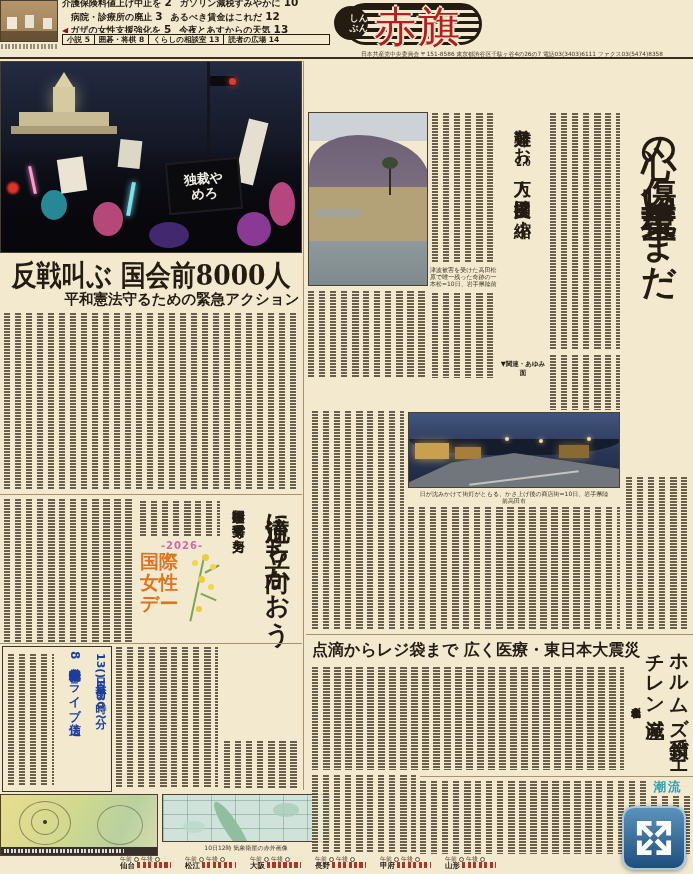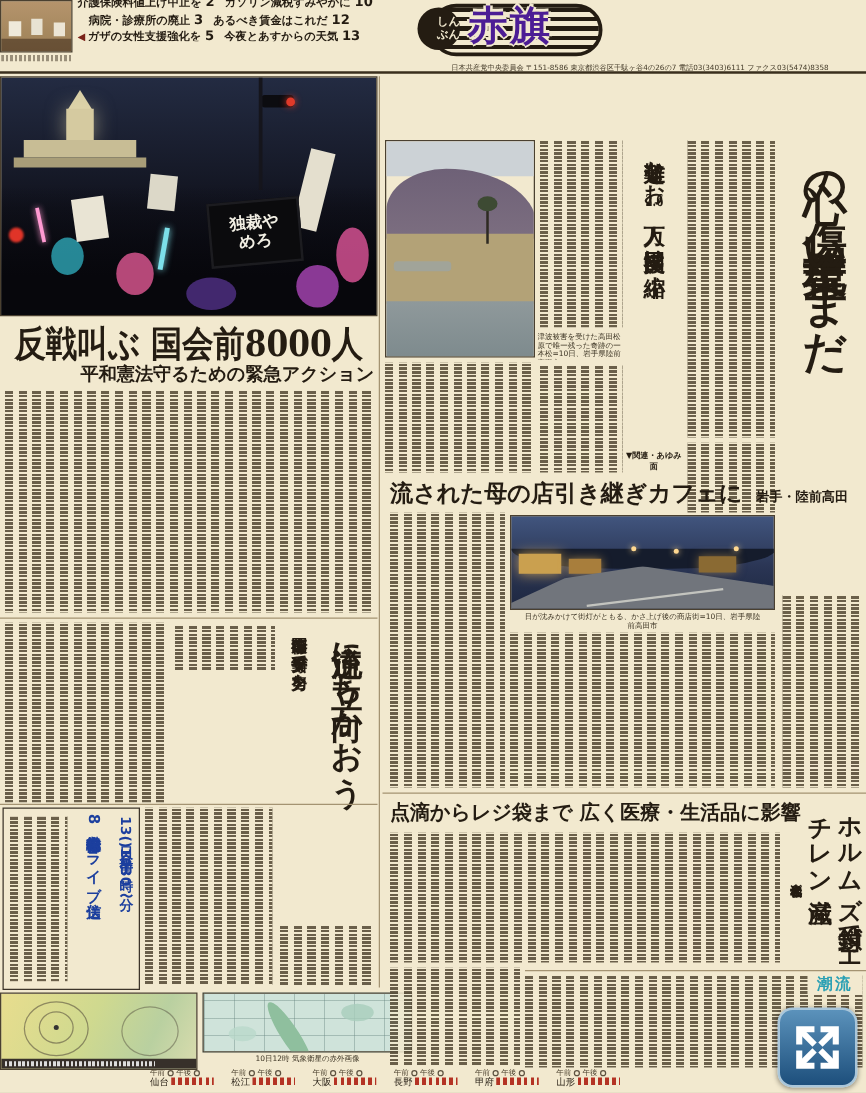--- a/index.html
+++ b/index.html
@@ -24,21 +24,21 @@
   .idx-row{display:flex;align-items:baseline;font-size:9px;font-weight:700;line-height:10.5px;white-space:nowrap}
   .idx-row .pg{font-size:10.5px;margin:0 8px 0 3px;font-weight:700}
   .strip{display:flex;align-items:center;border:1px solid var(--ink);font-size:7.5px;font-weight:700}
   .strip span{padding:0 4px;border-right:1px solid var(--ink);white-space:nowrap;line-height:9px}
   .strip span:last-child{border-right:none}
   .cap{font-size:6.5px;line-height:7.5px;color:#3a3222}
   .rule{background:var(--rule)}
   .photo{border:1px solid #4a4030;overflow:hidden}
   .blob{position:absolute;border-radius:50%}
   .citem{display:flex;flex-direction:column;font-size:6px;line-height:7px;color:#473d2a;white-space:nowrap}
-  .citem .nm{font-size:7.5px;font-weight:400;color:var(--ink);margin-right:2px}
+  .citem .nm{font-size:7.5px;font-weight:700;color:var(--ink);margin-right:2px}
   .wdot{display:inline-block;width:5px;height:5px;border:1px solid #5d5240;border-radius:50%;margin:0 2px;vertical-align:middle}
 </style>
 </head>
 <body>
 
 <div class="page">
 
   <div class="abs photo" style="left:0;top:0;width:58px;height:42px;background:linear-gradient(#b5946c,#9d8157)">
     <span class="abs" style="left:6px;top:16px;width:10px;height:12px;background:#efe9da"></span>
     <span class="abs" style="left:24px;top:14px;width:9px;height:13px;background:#e8e2d2"></span>
@@ -61,28 +61,34 @@
         <span class="pg">12</span>
     </div>
     <div class="idx-row" style="margin-top:2px">
       <span style="color:#7a2218;font-size:8px">◀</span>
       <span style="margin-left:2px">ガザの女性支援強化を</span>
         <span class="pg">5</span>
       <span>今夜とあすからの天気</span>
         <span class="pg">13</span>
     </div>
   </div>
+  <div class="abs strip" style="left:62px;top:34px;width:268px;height:11px">
+    <span><b>小説</b> <b>5</b></span>
+    <span><b>囲碁・将棋</b> <b>8</b></span>
+    <span><b>くらしの相談室</b> <b>13</b></span>
+    <span><b>読者の広場</b> <b>14</b></span>
+  </div>
 
   <div class="abs" style="left:334px;top:1px;width:148px;height:46px">
     <div class="abs" style="left:10px;top:2px;width:138px;height:42px;border:3px solid #241c12;border-radius:22px;background:repeating-linear-gradient(180deg,#241c12 0 3.5px,var(--paper) 3.5px 7.5px)"></div>
     <div class="abs" style="left:0;top:5px;width:34px;height:34px;border-radius:50%;background:#241c12;color:var(--paper);font-size:9px;font-weight:700;line-height:10px;display:flex;flex-direction:column;align-items:flex-end;justify-content:center">
       <span>しん</span>
       <span>ぶん</span>
     </div>
-    <div class="abs serif" style="left:40px;top:-2px;font-size:32px;font-weight:700;color:#4c1d95;letter-spacing:2px;text-shadow:2px 0 0 var(--paper),-2px 0 0 var(--paper),0 2px 0 var(--paper),0 -2px 0 var(--paper)">赤旗</div>
+    <div class="abs serif" style="left:40px;top:-2px;font-size:42px;font-weight:400;color:#b91c1c;letter-spacing:2px;text-shadow:2px 0 0 var(--paper),-2px 0 0 var(--paper),0 2px 0 var(--paper),0 -2px 0 var(--paper)">赤旗</div>
   </div>
 
   <div class="abs" style="left:334px;top:50px;width:356px;font-size:5.8px;text-align:center;color:#433a28;white-space:nowrap;overflow:hidden">日本共産党中央委員会 〒151-8586 東京都渋谷区千駄ヶ谷4の26の7 電話03(3403)6111 ファクス03(5474)8358</div>
 
   <div class="abs" style="left:0;top:57px;width:693px;height:2px;background:#3a2f1e"></div>
 
   <div class="abs photo" style="left:0;top:61px;width:302px;height:192px;background:linear-gradient(#232b42,#11131e 55%,#0a0a12)">
     <div class="abs" style="left:18px;top:10px;width:90px;height:62px">
       <i class="abs" style="left:35px;top:0;width:0;height:0;border-left:10px solid transparent;border-right:10px solid transparent;border-bottom:16px solid #d9cfa6"></i>
       <i class="abs" style="left:34px;top:15px;width:22px;height:26px;background:#d5caa0;box-shadow:0 0 16px rgba(240,228,180,.5)"></i>
@@ -113,20 +119,37 @@
   <div class="abs serif hl" style="left:0;top:290px;width:364px;text-align:center;font-size:14.5px;font-weight:700">平和憲法守るための緊急アクション</div>
   <div class="abs vt" style="left:4px;top:312px;width:294px;height:178px"></div>
 
   <div class="abs rule" style="left:0;top:494px;width:302px;height:1px"></div>
 
   <div class="abs serif hl v" style="left:254px;top:498px;width:46px;height:238px;font-size:25px;line-height:46px;letter-spacing:-1px">逆流に立ち向かおう</div>
   <div class="abs serif hl v" style="left:226px;top:500px;width:24px;height:176px;font-size:13px;line-height:24px;font-weight:700">国連行事 男女平等で努力を</div>
   <div class="abs vt" style="left:4px;top:498px;width:132px;height:144px"></div>
   <div class="abs vt" style="left:140px;top:500px;width:80px;height:36px"></div>
 
+  <div class="abs" style="left:140px;top:540px;width:84px;height:98px">
+    <div style="text-align:center;color:#d06ab0;font-size:10px;font-weight:900;letter-spacing:1px">-2026-</div>
+    <div class="serif" style="color:#de7320;font-size:19px;font-weight:900;line-height:21px">
+      <div>国際</div>
+      <div>女性</div>
+      <div>デー</div>
+    </div>
+    <span class="abs" style="left:56px;top:18px;width:2px;height:64px;background:#7fa653;transform:rotate(12deg)"></span>
+    <span class="abs" style="left:64px;top:28px;width:16px;height:2px;background:#7fa653;transform:rotate(-28deg)"></span>
+    <span class="abs" style="left:60px;top:56px;width:17px;height:2px;background:#7fa653;transform:rotate(24deg)"></span>
+    <span class="blob" style="left:52px;top:20px;width:6px;height:6px;background:#ead84f"></span>
+    <span class="blob" style="left:62px;top:14px;width:7px;height:7px;background:#e6cf3e"></span>
+    <span class="blob" style="left:70px;top:24px;width:6px;height:6px;background:#ead84f"></span>
+    <span class="blob" style="left:58px;top:36px;width:7px;height:7px;background:#e6cf3e"></span>
+    <span class="blob" style="left:68px;top:44px;width:6px;height:6px;background:#ead84f"></span>
+    <span class="blob" style="left:56px;top:66px;width:6px;height:6px;background:#e6cf3e"></span>
+  </div>
 
   <div class="abs rule" style="left:0;top:643px;width:302px;height:1px"></div>
   <div class="abs vt" style="left:116px;top:646px;width:102px;height:142px"></div>
   <div class="abs vt" style="left:224px;top:740px;width:76px;height:48px"></div>
 
   <div class="abs" style="left:2px;top:646px;width:110px;height:146px;border:1.5px solid #3c342a;background:var(--paper)">
     <div class="v-mixed" style="position:absolute;right:4px;top:6px;height:134px;font-size:11px;font-weight:900;color:#1c3f9e">13日(金)午前10時30分〜</div>
     <div class="v-mixed" style="position:absolute;right:28px;top:4px;height:138px;font-size:12px;font-weight:900;color:#1c3f9e">8中総幹部会報告をライブ送信</div>
     <div class="vt" style="position:absolute;left:5px;top:6px;width:46px;height:132px"></div>
   </div>
@@ -197,44 +220,40 @@
 
   <div class="abs serif hl v" style="left:500px;top:116px;width:46px;height:240px;font-size:17px;line-height:46px;font-weight:900">
     <span>避難なお</span><span class="tcy" style="font-size:13px">2.6</span><span>万人 国支援は縮小</span>
   </div>
   <div class="abs" style="left:500px;top:360px;width:46px;font-size:6.5px;text-align:center;font-weight:700">▼関連・あゆみ面</div>
 
   <div class="abs vt" style="left:550px;top:112px;width:70px;height:238px"></div>
   <div class="abs serif hl v" style="left:622px;top:116px;width:70px;height:356px;font-size:35px;line-height:66px;letter-spacing:-3px">心の傷、生業苦境いまだ</div>
 
   <div class="abs vt" style="left:550px;top:354px;width:70px;height:56px"></div>
-  <div class="abs" style="left:312px;top:382px;width:306px;white-space:nowrap">
-    <span class="serif hl" style="font-size:18.5px">流された母の店引き継ぎカフェに</span>
-    <span class="serif hl" style="font-size:10.5px;margin-left:6px">岩手・陸前高田</span>
-  </div>
   <div class="abs vt" style="left:312px;top:410px;width:92px;height:220px"></div>
 
   <div class="abs photo" style="left:408px;top:412px;width:212px;height:76px;background:linear-gradient(#41557e,#2a3554 55%,#1d2740)">
     <span class="abs" style="left:0;top:26px;width:212px;height:16px;background:#151c2c;border-radius:0 0 40% 40%/0 0 100% 100%"></span>
     <span class="abs" style="left:6px;top:30px;width:34px;height:16px;background:#caa04f;box-shadow:0 0 10px rgba(230,180,90,.8)"></span>
     <span class="abs" style="left:46px;top:34px;width:26px;height:12px;background:#a87e3c;box-shadow:0 0 8px rgba(230,180,90,.6)"></span>
     <span class="abs" style="left:150px;top:32px;width:30px;height:13px;background:#8a6a33;box-shadow:0 0 8px rgba(220,170,80,.5)"></span>
     <div class="abs" style="left:-10px;bottom:0;width:240px;height:34px;background:#71757c;clip-path:polygon(0 100%,22% 28%,48% 0,100% 55%,100% 100%)"></div>
     <span class="abs" style="left:60px;bottom:8px;width:110px;height:2px;background:#d8d8d0;transform:rotate(-7deg);opacity:.8"></span>
     <span class="blob" style="left:96px;top:24px;width:4px;height:4px;background:#ffd890;box-shadow:0 0 5px #ffd890"></span>
     <span class="blob" style="left:130px;top:26px;width:4px;height:4px;background:#ffd890;box-shadow:0 0 5px #ffd890"></span>
     <span class="blob" style="left:178px;top:24px;width:4px;height:4px;background:#ffd890;box-shadow:0 0 5px #ffd890"></span>
   </div>
   <div class="abs cap" style="left:418px;top:490px;width:192px;text-align:center;font-size:6px;line-height:7px">日が沈みかけて街灯がともる、かさ上げ後の商店街=10日、岩手県陸前高田市</div>
   <div class="abs vt" style="left:408px;top:506px;width:212px;height:124px"></div>
   <div class="abs vt" style="left:626px;top:476px;width:66px;height:154px"></div>
 
   <div class="abs rule" style="left:306px;top:634px;width:387px;height:1px"></div>
 
-  <div class="abs serif hl" style="left:312px;top:640px;width:332px;font-size:16px;white-space:nowrap">点滴からレジ袋まで 広く医療・生活品に影響</div>
+  <div class="abs serif hl" style="left:312px;top:640px;width:332px;font-size:16px;white-space:nowrap">点滴からレジ袋まで 広く医療・東日本大震災</div>
   <div class="abs serif hl v" style="left:644px;top:640px;width:48px;height:140px;font-size:19px;line-height:24px">ホルムズ封鎖でエチレン減産</div>
   <div class="abs v" style="left:628px;top:700px;width:14px;height:86px;font-size:9.5px;font-weight:700">化学会社相次ぎ</div>
   <div class="abs vt" style="left:312px;top:666px;width:312px;height:104px"></div>
   <div class="abs vt" style="left:312px;top:774px;width:104px;height:78px"></div>
 
   <div class="abs rule" style="left:420px;top:776px;width:273px;height:1px"></div>
   <div class="abs vt" style="left:420px;top:780px;width:270px;height:74px"></div>
   <div class="abs serif" style="left:646px;top:779px;width:44px;height:17px;background:var(--paper);color:#2aa0b4;font-size:12.5px;font-weight:900;text-align:center;letter-spacing:2px;z-index:3">潮流</div>
 
   <div class="abs" style="left:622px;top:806px;width:64px;height:64px;border-radius:12px;background:linear-gradient(#5b92bb,#1d4f7c);border:2px solid #a9c6da;box-shadow:0 1px 4px rgba(0,0,0,.4);z-index:10;display:flex;align-items:center;justify-content:center">

